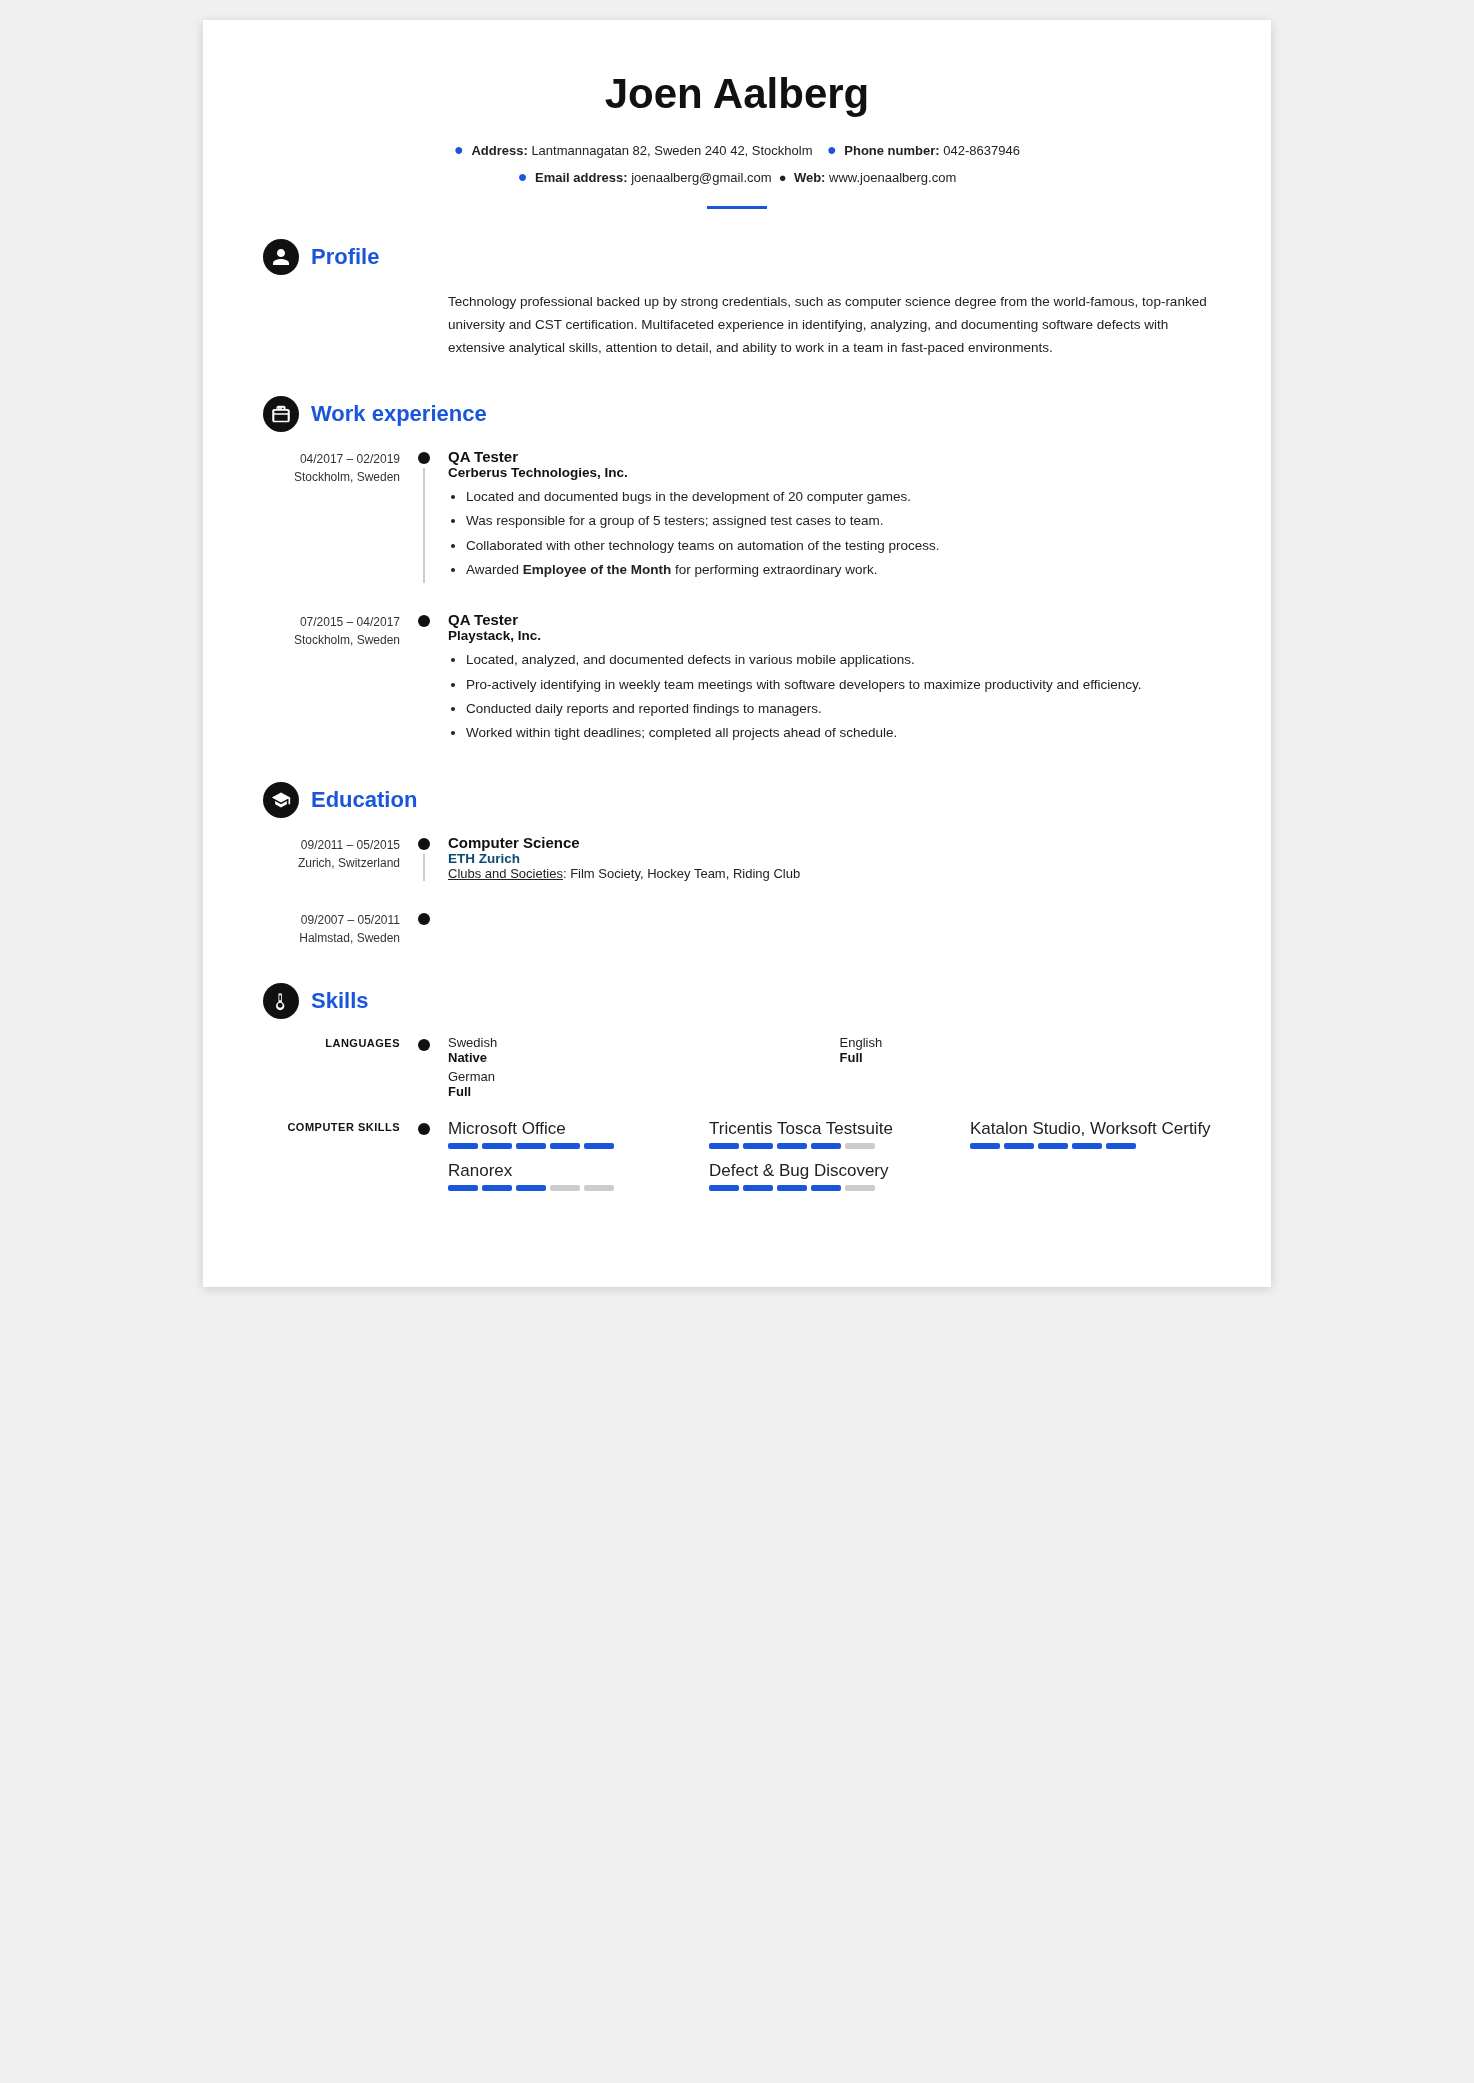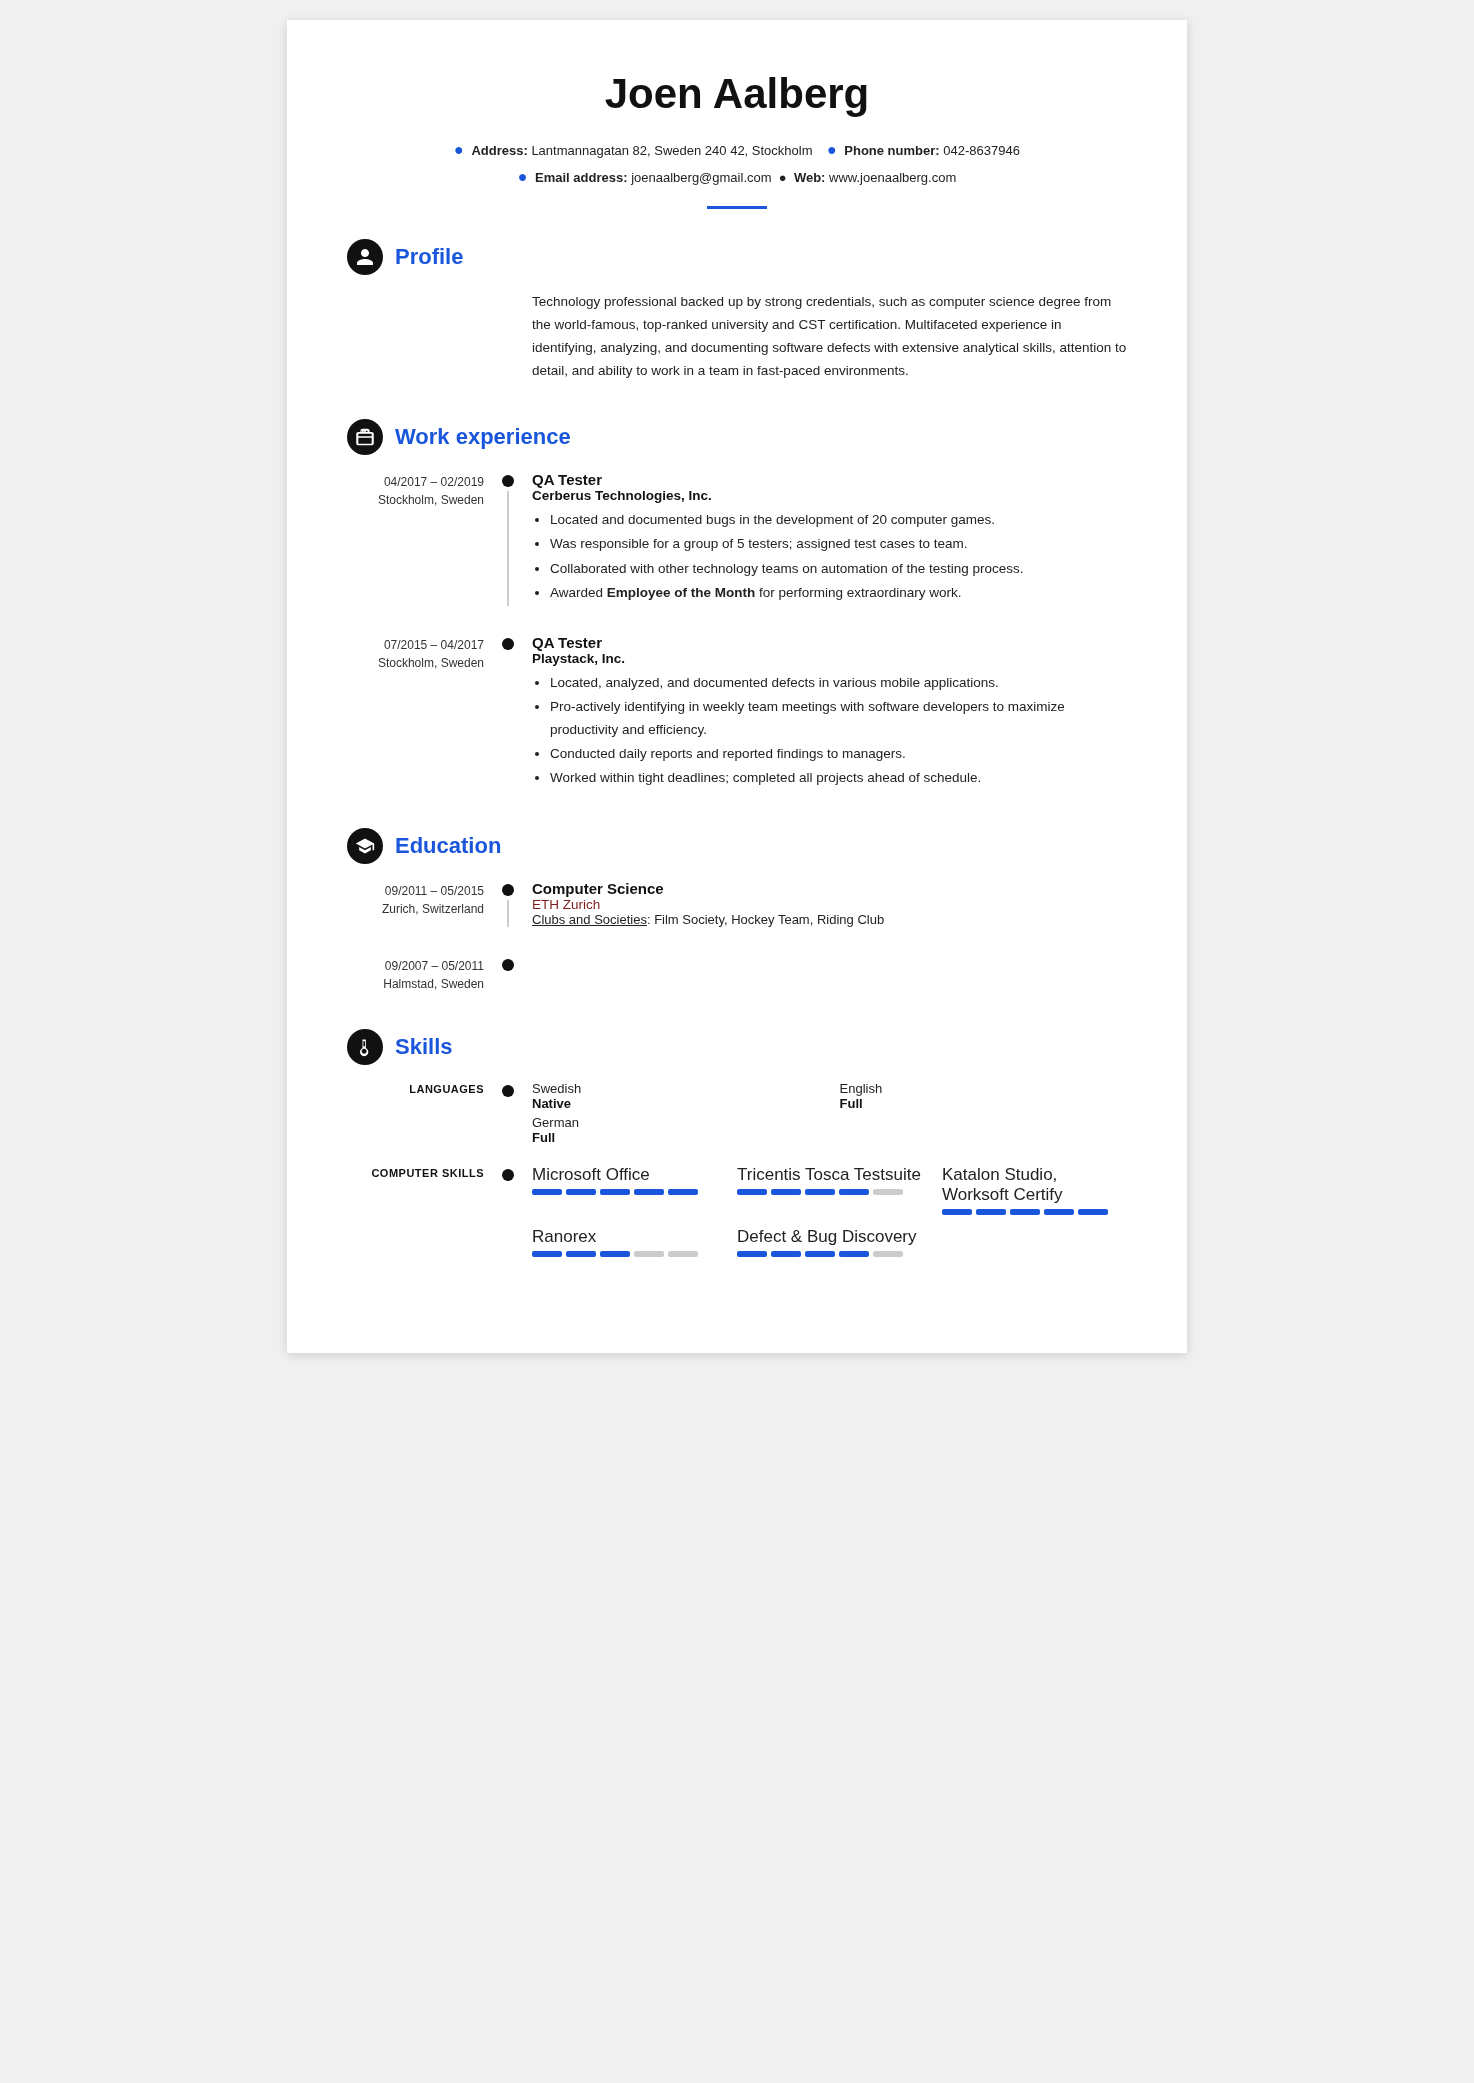--- a/index.html
+++ b/index.html
@@ -5,21 +5,21 @@
     * { margin: 0; padding: 0; box-sizing: border-box; }
     body {
       font-family: 'Arial', sans-serif;
       background: #f0f0f0;
       display: flex;
       justify-content: center;
       padding: 20px;
     }
     .resume {
       background: #fff;
-      width: 900px;
+      width: 1068px;
       padding: 50px 60px 60px 60px;
       box-shadow: 0 2px 10px rgba(0,0,0,0.15);
     }
     
     .header-name {
       text-align: center;
       font-size: 42px;
       font-weight: 900;
       color: #111;
       margin-bottom: 18px;
@@ -148,22 +148,22 @@
       line-height: 1.7;
     }
 
     
     .edu-title {
       font-size: 15px;
       font-weight: 700;
       color: #111;
     }
     .edu-institution {
-      font-weight: 400;
-      color: #7f1d1d;
+      font-weight: 700;
+      color: #0c4a6e;
     }
     .edu-note {
       font-size: 13px;
       color: #222;
       text-decoration: underline;
     }
     .edu-note-plain {
       font-size: 13px;
       color: #222;
     }

